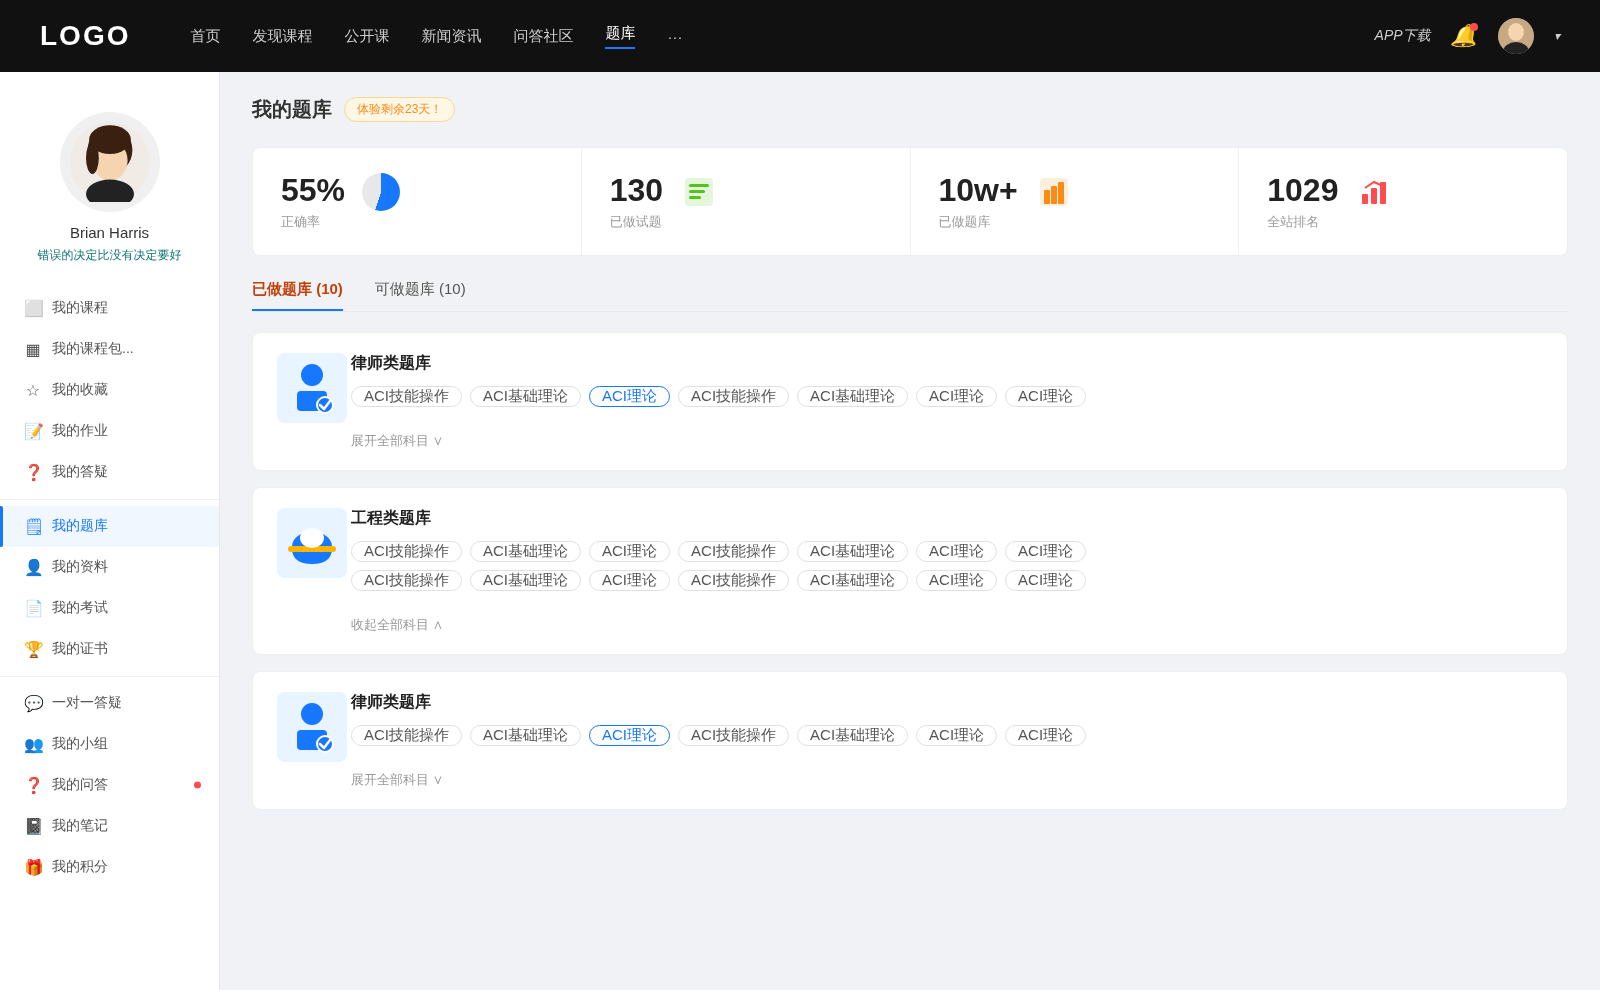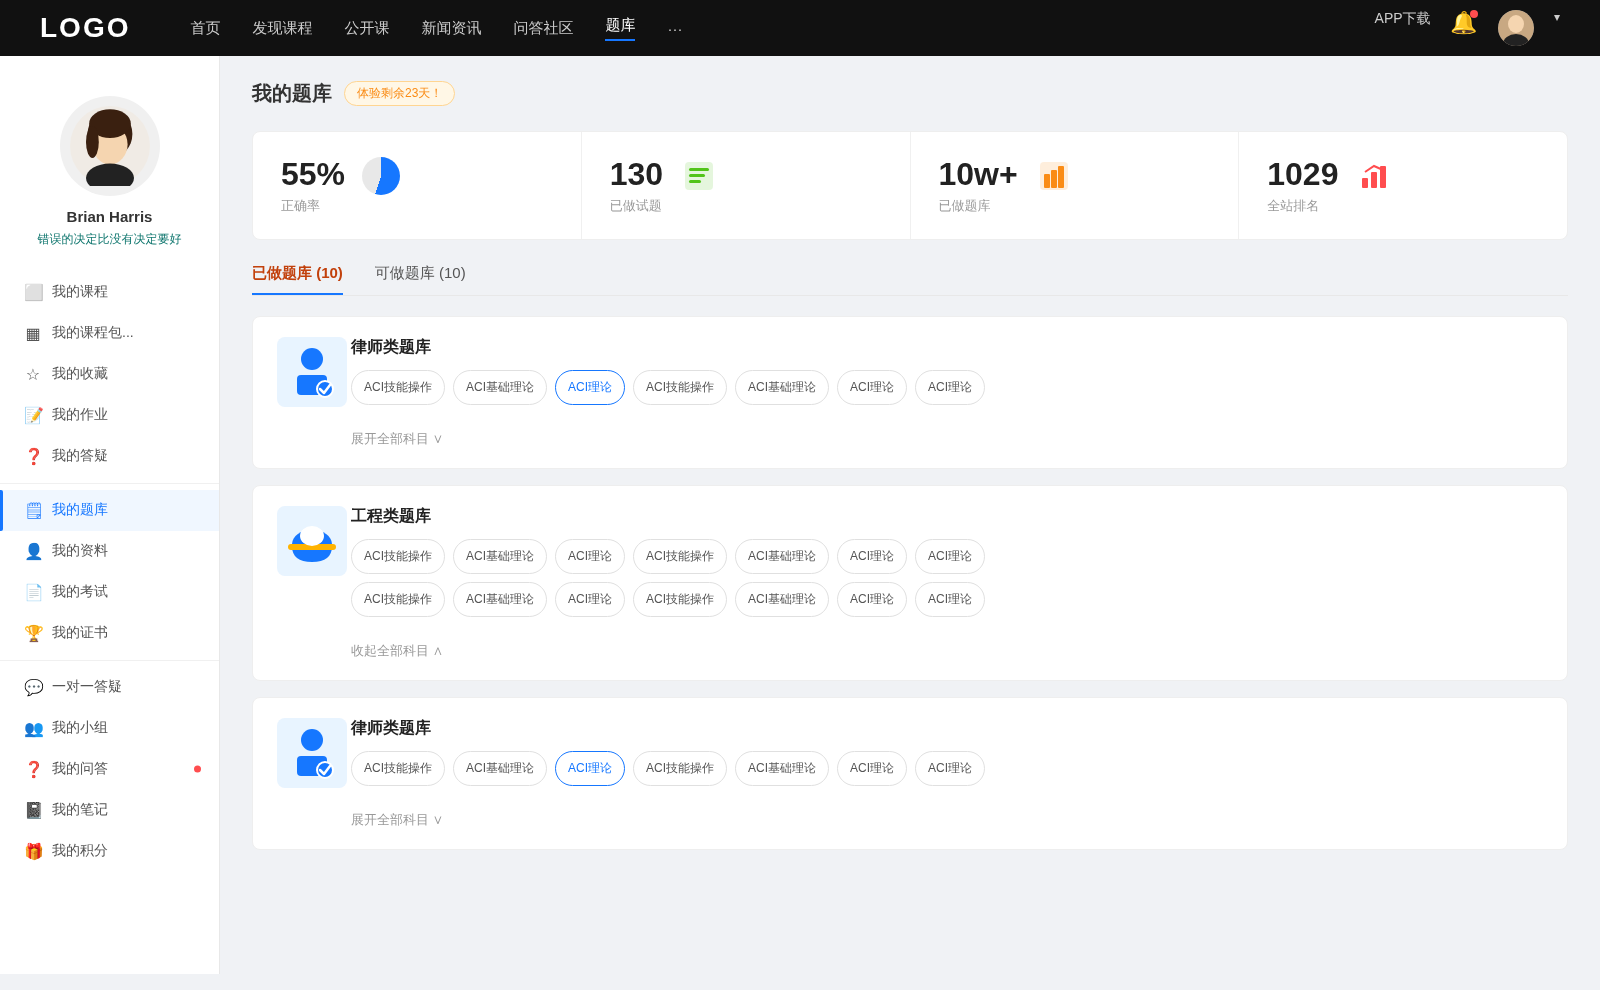--- a/index.html
+++ b/index.html
@@ -1,40 +1,40 @@
 <!DOCTYPE html>
 <html><head>
   <meta charset="utf-8">
   <style>
     * { margin: 0; padding: 0; box-sizing: border-box; }
     body { font-family: -apple-system, BlinkMacSystemFont, 'PingFang SC', 'Microsoft YaHei', sans-serif; background: #f0f2f5; width: 1600px; min-height: 990px; overflow-x: hidden; }
 
     
-    .navbar { background: #111; height: 56px; display: flex; align-items: center; padding: 0 40px; gap: 40px; }
+    .navbar { background: #111; height: 72px; display: flex; align-items: center; padding: 0 40px; gap: 40px; }
     .nav-logo { color: white; font-size: 28px; font-weight: bold; letter-spacing: 2px; margin-right: 20px; }
     .nav-items { display: flex; gap: 32px; align-items: center; flex: 1; }
     .nav-item { color: #ccc; font-size: 15px; cursor: pointer; white-space: nowrap; }
     .nav-item.active { color: white; border-bottom: 2px solid #1677ff; padding-bottom: 4px; }
-    .nav-right { display: flex; align-items: flex-start; gap: 20px; margin-left: auto; }
+    .nav-right { display: flex; align-items: center; gap: 20px; margin-left: auto; font-style: italic; }
     .nav-app { color: #ccc; font-size: 14px; cursor: pointer; }
     .nav-bell { position: relative; cursor: pointer; }
     .nav-bell-icon { color: white; font-size: 22px; }
     .nav-bell-dot { position: absolute; top: 0; right: 0; width: 8px; height: 8px; background: #ff4d4f; border-radius: 50%; }
     .nav-avatar { width: 36px; height: 36px; border-radius: 50%; background: #888; overflow: hidden; cursor: pointer; }
     .nav-chevron { color: #ccc; font-size: 12px; cursor: pointer; }
 
     
     .page-layout { display: flex; min-height: 918px; }
 
     
     .sidebar { width: 220px; background: white; padding: 20px 0; border-right: 1px solid #e8e8e8; flex-shrink: 0; }
     .user-profile { text-align: center; padding: 20px 20px 16px; }
     .avatar-circle { width: 100px; height: 100px; border-radius: 50%; background: #f0f0f0; margin: 0 auto 12px; overflow: hidden; display: flex; align-items: center; justify-content: center; }
     .avatar-circle svg { width: 80px; height: 80px; }
-    .user-name { font-size: 15px; font-weight: 700; color: #333; margin-bottom: 6px; }
+    .user-name { font-size: 15px; font-weight: 400; color: #333; margin-bottom: 6px; }
     .user-motto { font-size: 12px; color: #0f766e; line-height: 1.4; }
     .sidebar-menu { margin-top: 8px; }
     .menu-item { display: flex; align-items: center; gap: 10px; padding: 11px 24px; cursor: pointer; font-size: 14px; color: #555; position: relative; }
     .menu-item.active { color: #1677ff; background: #f0f7ff; }
     .menu-item.active::before { content: ''; position: absolute; left: 0; top: 0; height: 100%; width: 3px; background: #1677ff; border-radius: 0 2px 2px 0; }
     .menu-icon { font-size: 16px; width: 18px; text-align: center; }
     .menu-dot { width: 7px; height: 7px; background: #ff4d4f; border-radius: 50%; position: absolute; right: 18px; top: 50%; transform: translateY(-50%); }
     .sidebar-divider { height: 1px; background: #f0f0f0; margin: 6px 0; }
 
     
@@ -58,21 +58,21 @@
     .tabs-bar { display: flex; gap: 32px; margin-bottom: 20px; border-bottom: 1px solid #e8e8e8; }
     .tab-item { font-size: 15px; padding-bottom: 10px; cursor: pointer; color: #555; }
     .tab-item.active { color: #c2410c; border-bottom: 2px solid #1677ff; font-weight: 600; }
 
     
     .category-card { background: white; border-radius: 8px; padding: 20px 24px; margin-bottom: 16px; display: flex; align-items: flex-start; gap: 4px; border: 1px solid #eee; }
     .cat-icon-wrap { width: 70px; height: 70px; background: #e8f4ff; border-radius: 8px; display: flex; align-items: center; justify-content: center; flex-shrink: 0; }
     .cat-body { flex: 1; }
     .cat-title { font-size: 16px; font-weight: 600; color: #222; margin-bottom: 12px; }
     .cat-tags { display: flex; flex-wrap: wrap; gap: 8px; align-items: center; }
-    .tag { padding: 8px 12px; border-radius: 20px; font-size: 12px; cursor: pointer; border: 1px solid #e0e0e0; color: #555; background: white; }
+    .tag { padding: 0 12px; border-radius: 20px; font-size: 15px; cursor: pointer; border: 1px solid #e0e0e0; color: #555; background: white; }
     .tag.active { border-color: #1677ff; color: #1677ff; background: white; }
     .cat-footer { margin-top: 24px; text-align: left; }
     .expand-link { font-size: 13px; color: #999; cursor: pointer; }
 
     
     .pie-circle { width: 38px; height: 38px; border-radius: 50%; background: conic-gradient(#1677ff 0deg 198deg, #e8e8e8 198deg 360deg); }
   </style>
 </head>
 <body>
 

